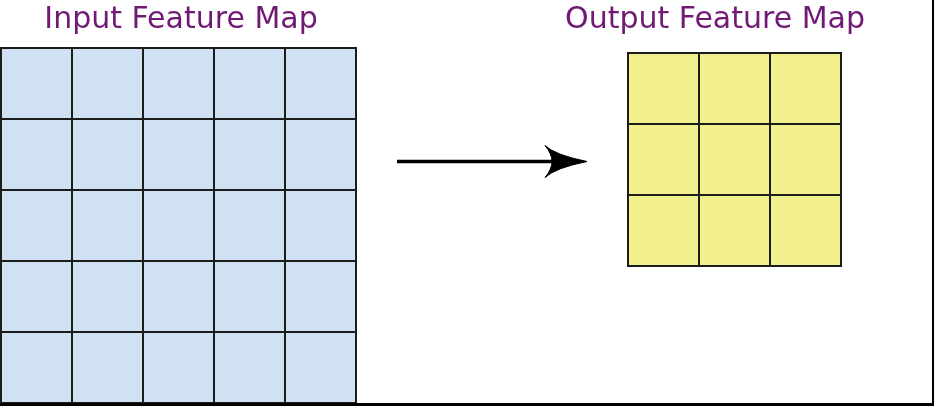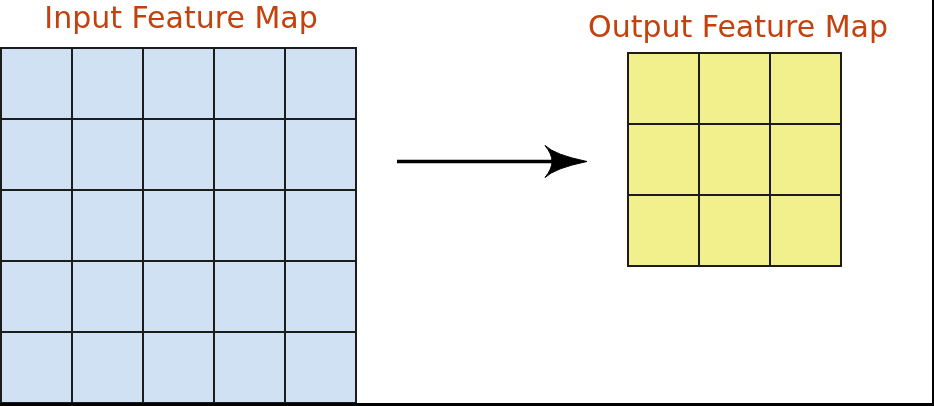--- a/index.html
+++ b/index.html
@@ -14,25 +14,25 @@
     background: #ffffff;
     overflow: hidden;
     font-family: "DejaVu Sans", "Liberation Sans", sans-serif;
   }
   .title {
     position: absolute;
     top: 1px;
     transform: translateX(-50%);
     font-size: 30px;
     line-height: 1.1;
-    color: #c2410c;
+    color: #701a75;
     white-space: nowrap;
   }
   .input-title  { left: 181px; }
-  .output-title { left: 738px; margin-top: 9px; }
+  .output-title { left: 715px; }
   .grid {
     position: absolute;
     display: grid;
     box-sizing: border-box;
     padding: 2px;
     gap: 2px;
   }
   .input-grid {
     left: 0px;
     top: 47px;

